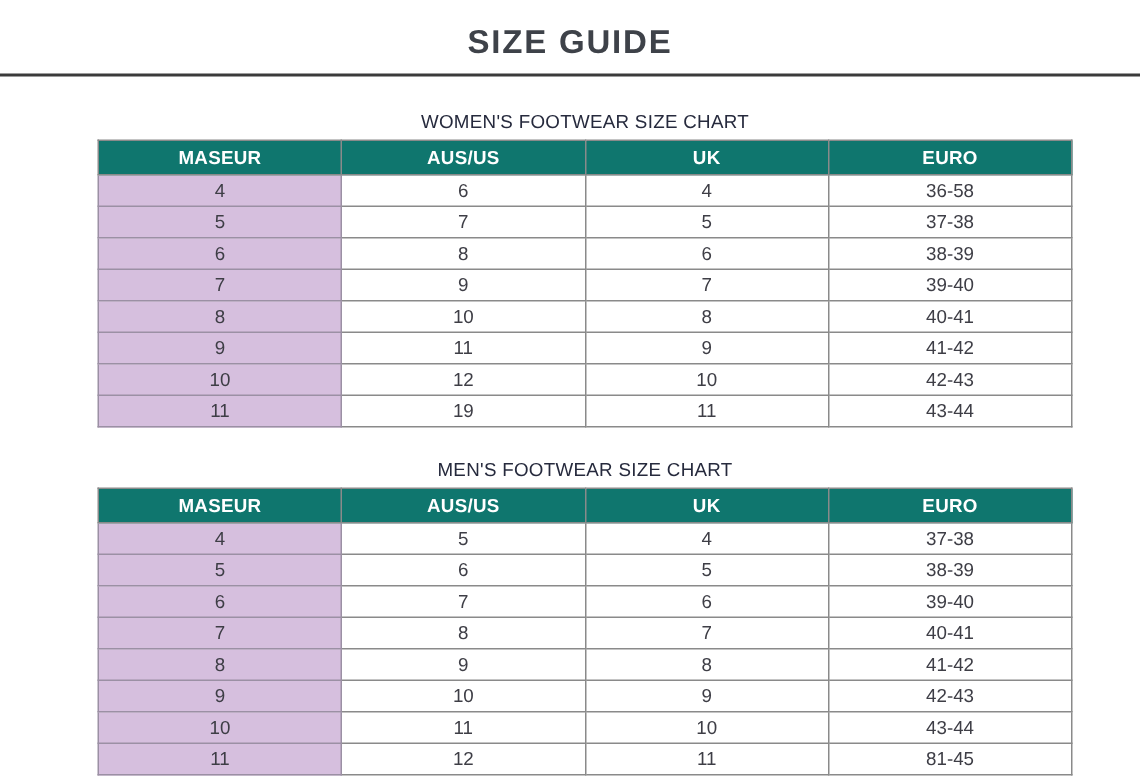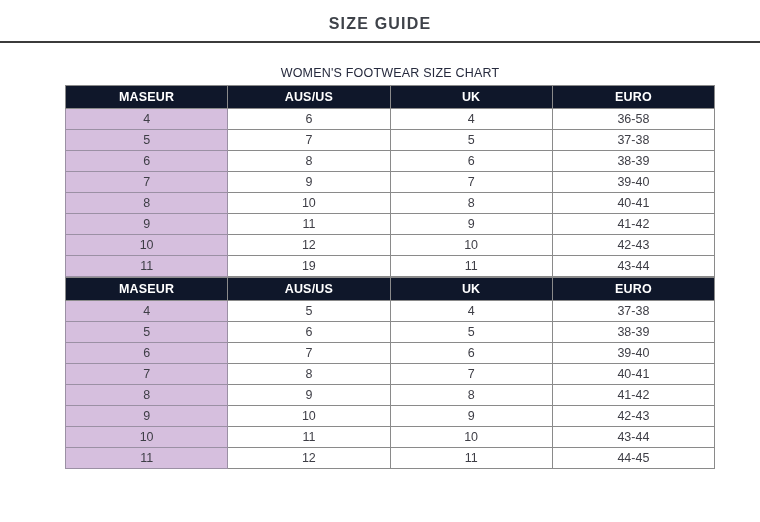--- a/index.html
+++ b/index.html
@@ -12,21 +12,21 @@
     position: relative;
     width: 760px;
     height: 522px;
     background: #ffffff;
     overflow: hidden;
   }
   .page-title {
     margin: 0;
     padding: 15px 0 8px 0;
     text-align: center;
-    font-size: 16px;
+    font-size: 22px;
     font-weight: 600;
     letter-spacing: 1.2px;
     color: #3e4249;
   }
   .divider {
     height: 0;
     border-top: 2px solid #3b3b3b;
   }
   .chart-section {
     width: 650px;
@@ -42,21 +42,21 @@
   }
   .section-men .chart-title {
     margin-top: 21px;
   }
   table.size-table {
     width: 100%;
     border-collapse: collapse;
     table-layout: fixed;
   }
   .size-table th {
-    background: #0f172a;
+    background: #0f766e;
     color: #ffffff;
     height: 22px;
     padding: 0;
     font-size: 12.5px;
     font-weight: 700;
     letter-spacing: 0.2px;
     text-align: center;
     border: 1px solid #8a8a8a;
   }
   .size-table td {
@@ -140,20 +140,21 @@
             <td class="maseur">11</td>
             <td>19</td>
             <td>11</td>
             <td>43-44</td>
           </tr>
         </tbody>
     </table>
   </section>
 
   <section class="chart-section section-men">
+    <h2 class="chart-title">MEN'S FOOTWEAR SIZE CHART</h2>
     <table class="size-table">
       <thead>
         <tr>
             <th>MASEUR</th>
             <th>AUS/US</th>
             <th>UK</th>
             <th>EURO</th>
           </tr>
       </thead>
       <tbody>
@@ -196,19 +197,19 @@
           <tr>
             <td class="maseur">10</td>
             <td>11</td>
             <td>10</td>
             <td>43-44</td>
           </tr>
           <tr>
             <td class="maseur">11</td>
             <td>12</td>
             <td>11</td>
-            <td>44-45</td>
+            <td>81-45</td>
           </tr>
         </tbody>
     </table>
   </section>
 
 </div>
 
 </body></html>

